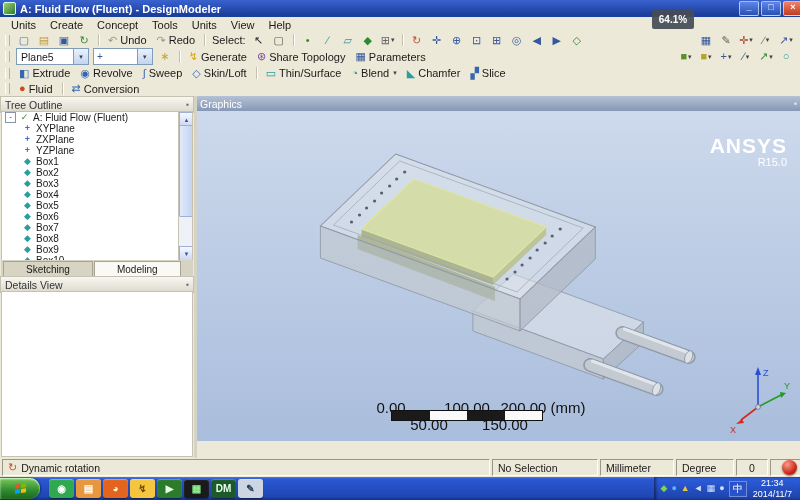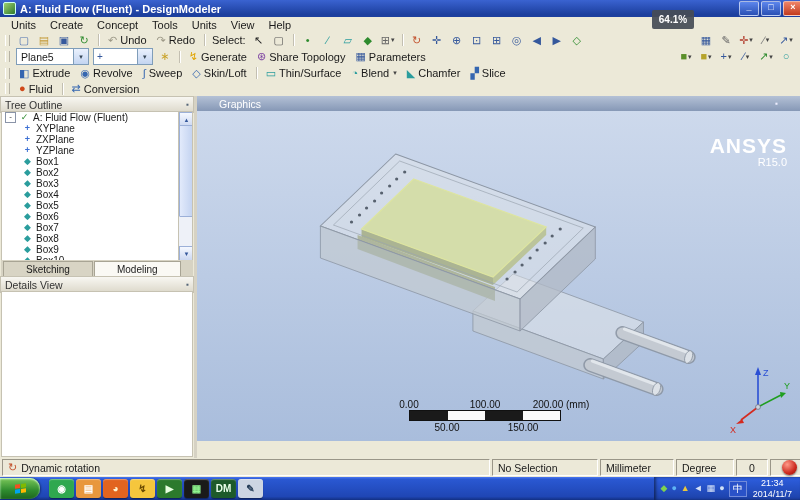--- a/index.html
+++ b/index.html
@@ -63,29 +63,29 @@
   #mtabs{position:absolute;left:1px;right:1px;top:164px;height:16px;background:#d7d3c3;display:flex;
     gap:1px;padding:1px 2px 0}
   .mtab{padding:0 22px;font-size:10px;background:#d8d4c4;border:1px solid #a8a494;border-bottom:none;
     display:flex;align-items:center}
   .mtab.active{background:#faf9f4}
   #dhead{position:absolute;left:0;right:0;top:180px}
   #dbody{position:absolute;left:1px;right:1px;top:195px;bottom:1px;background:#fff;border:1px solid #c6c2b2}
   
   #gfx{position:absolute;left:197px;top:96px;width:603px;height:362px}
   #ghead{position:absolute;left:0;right:0;top:0;height:15px;background:linear-gradient(#b4c1d6,#8698b6);
-    color:#fff;display:flex;align-items:center;padding:0 22px;font-size:10.5px}
+    color:#fff;display:flex;align-items:center;padding:0 3px;font-size:10.5px}
   #ghead .pin{margin-left:auto;font-size:8px;color:#eef}
   #canvas{position:absolute;left:0;right:0;top:15px;height:330px;overflow:hidden;
     background:linear-gradient(180deg,var(--canvas-top),var(--canvas-bottom))}
   #modelsvg{position:absolute;left:0;top:0;width:100%;height:100%}
   #ansys{position:absolute;right:13px;top:24px;text-align:right;color:#fff}
   #ansys .a1{font-size:21px;font-weight:bold;letter-spacing:1px;line-height:1}
   #ansys .a2{font-size:11px}
-  .ruler{position:absolute;left:212px;top:288px;width:152px;height:34px;font-size:10px;color:#111}
+  .ruler{position:absolute;left:194px;top:288px;width:152px;height:34px;font-size:15px;color:#111}
   .rl{position:absolute;transform:translateX(-50%);white-space:nowrap}
   .rl.t{top:0}.rl.b{bottom:0}
   .rbar{position:absolute;left:0;right:0;top:11px;height:9px;border:1px solid #111;display:flex}
   .rbar i{flex:1}.rbar .b{background:#1a1a1a}.rbar .w{background:#fafafa}
   #triad{position:absolute;right:8px;bottom:6px}
   #gtabs{position:absolute;left:0;right:0;bottom:0;height:17px;background:#ece9d8;border-top:1px solid #c6c2b2;
     display:flex;gap:1px;padding:0 0 0 4px}
   .gtab{height:15px;padding:0 8px;font-size:10.5px;background:#d8d4c4;border:1px solid #aaa696;border-top:none;
     border-radius:0 0 3px 3px;display:flex;align-items:center}
   .gtab.active{background:#faf9f4}

